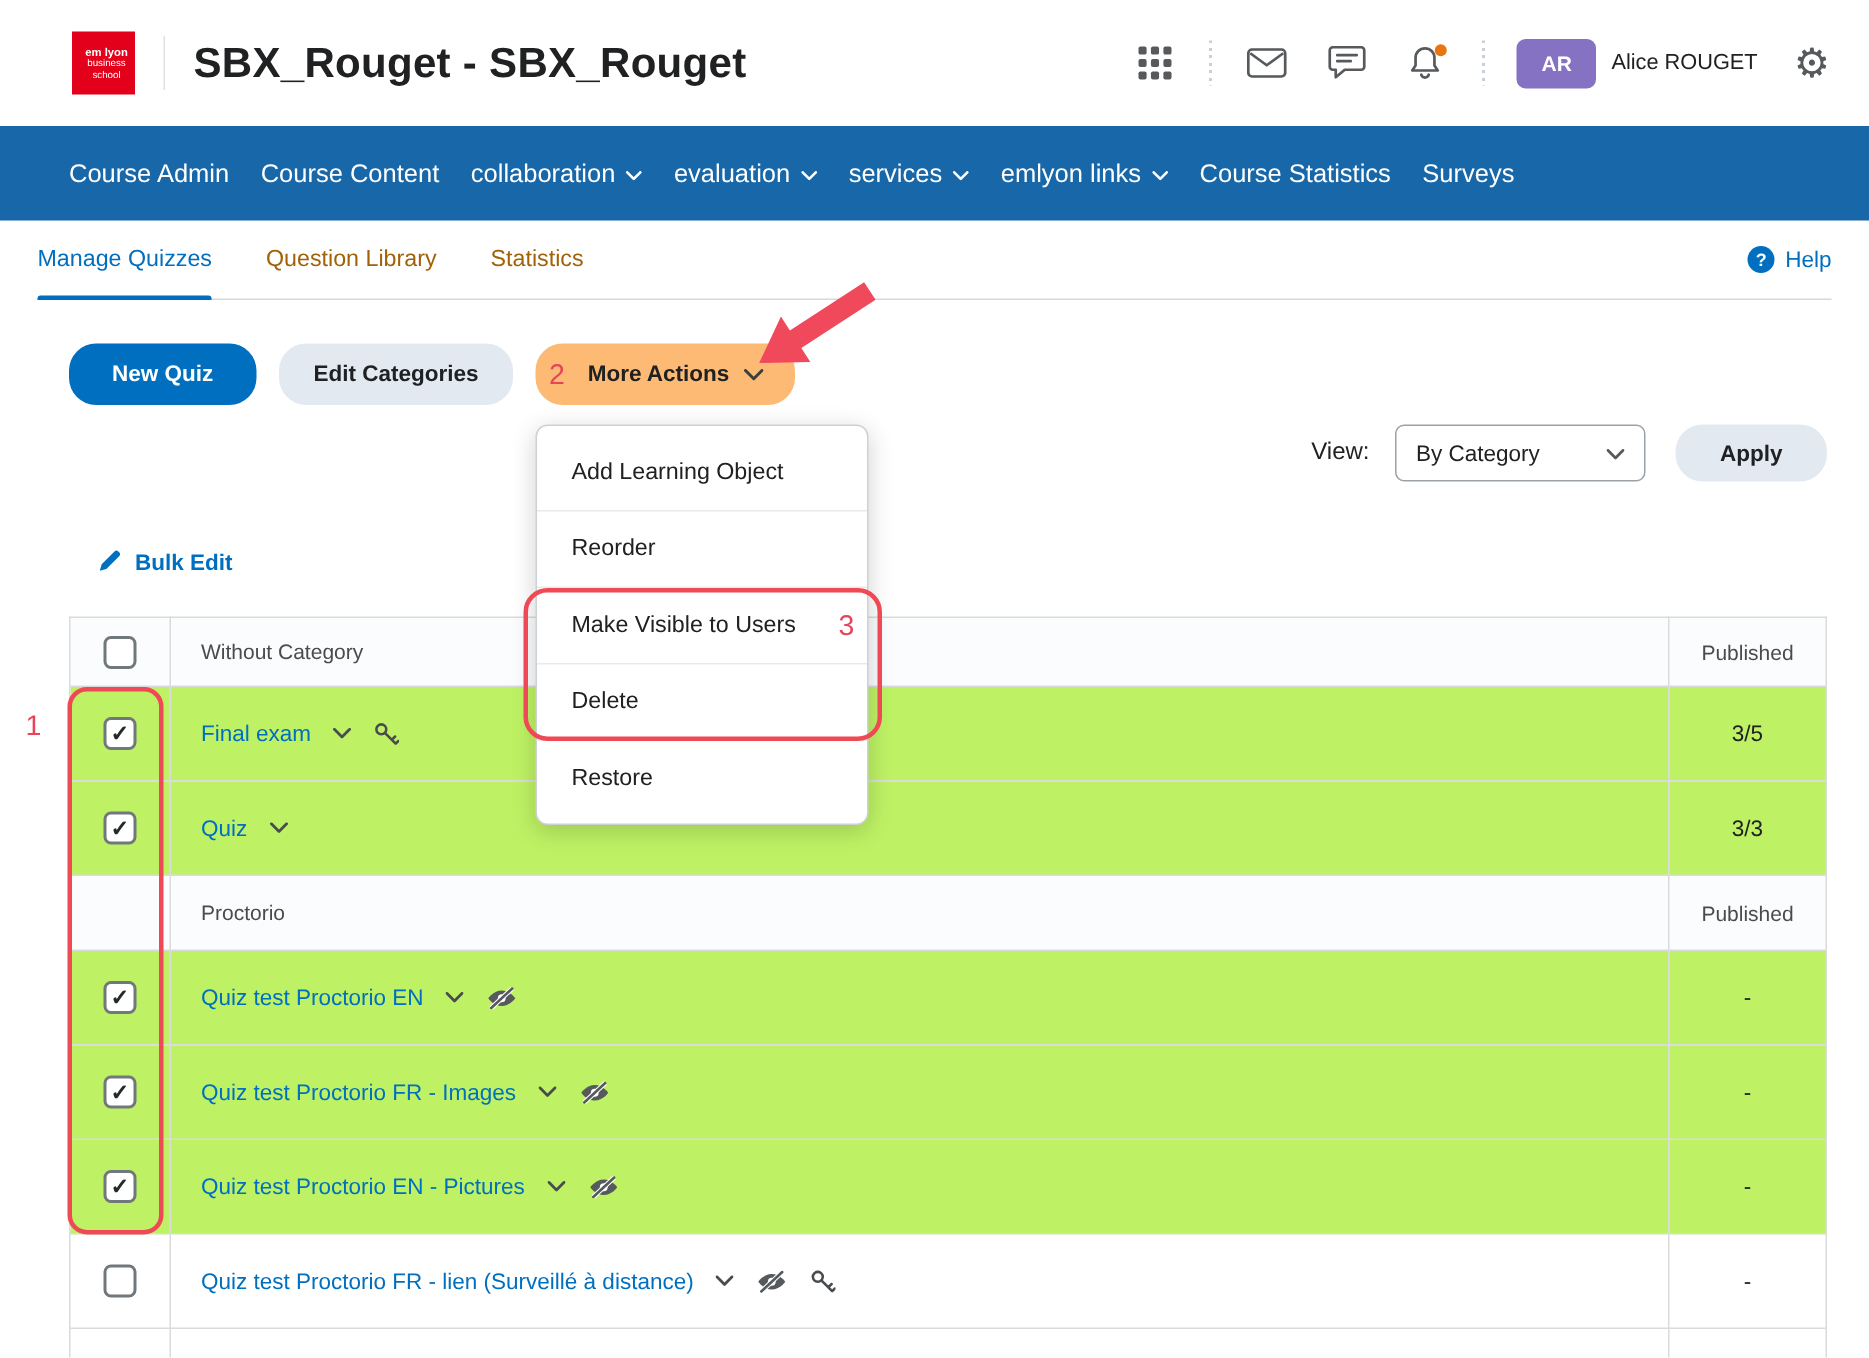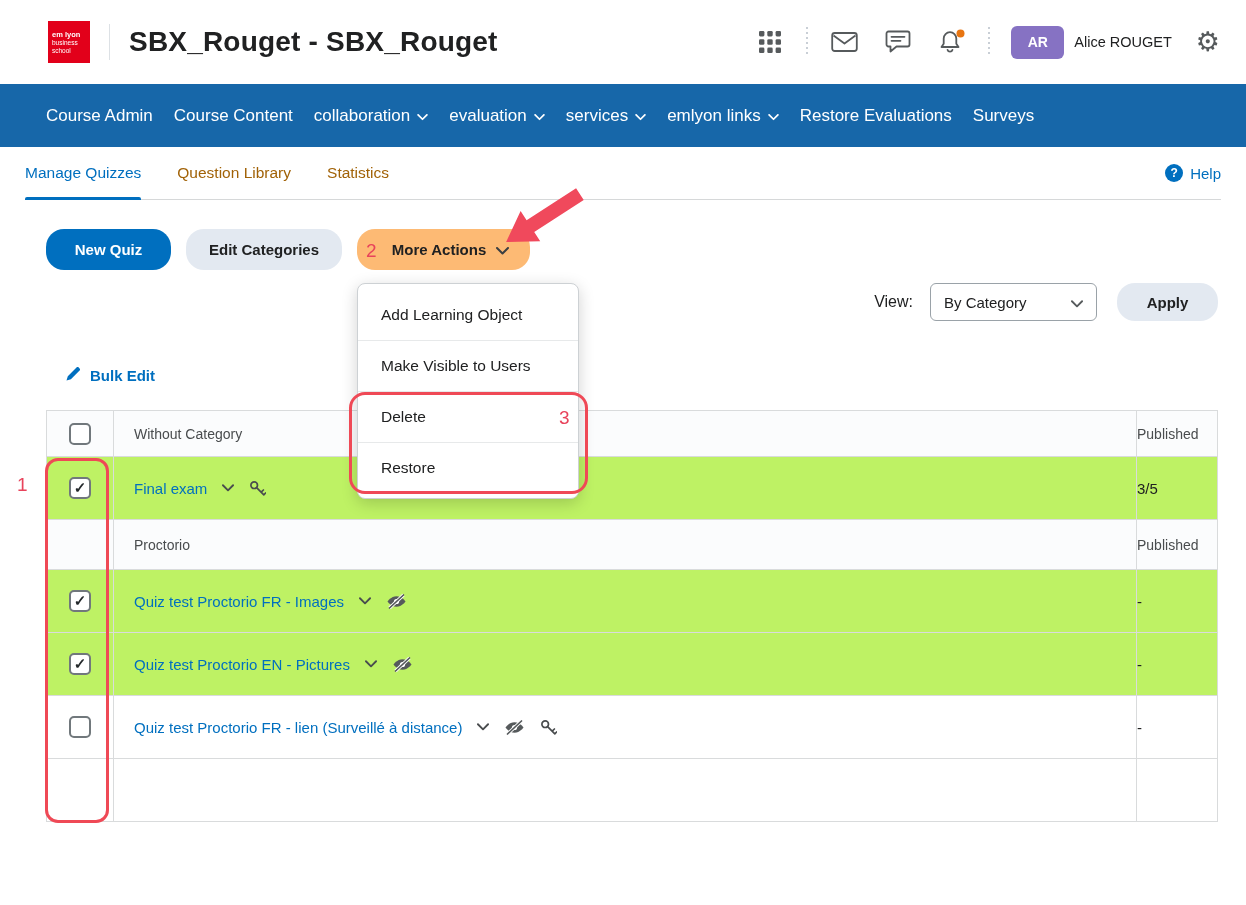--- a/index.html
+++ b/index.html
@@ -3,21 +3,21 @@
 <meta charset="utf-8">
 <style>
   * { box-sizing:border-box; margin:0; padding:0; }
   html,body { width:1246px; height:905px; }
   body { position:relative; overflow:hidden; background:#fff; color:#202122;
          font-family:"Liberation Sans","DejaVu Sans",sans-serif; }
 
   
   .topbar { display:flex; align-items:center; height:84px; padding:0 26px 0 48px; background:#fff; }
   .logo { width:42px; height:42px; background:#e2001a; color:#fff; display:flex; flex-direction:column;
-          justify-content:center; padding-left:4px; line-height:1.2; flex:none; }
+          justify-content:center; padding-left:4px; line-height:1.2; flex:none;align-items:center; }
   .logo .l1 { font-size:7.5px; font-weight:700; }
   .logo .l2,.logo .l3 { font-size:6.5px; }
   .vdiv { width:1px; height:36px; background:#dde1e5; margin:0 19px; flex:none; }
   .page-title { font-size:28px; font-weight:700; letter-spacing:.2px; white-space:nowrap; }
   .topbar-right { margin-left:auto; display:flex; align-items:center; }
   .tb-icon { display:grid; place-items:center; width:32px; height:32px; margin:0 11px; cursor:pointer; }
   .dotted-div { width:2px; height:30px; margin:0 9px;
                 background-image:repeating-linear-gradient(#c9cfd6 0 2px, transparent 2px 5px); }
   .avatar { width:53px; height:33px; border-radius:6px; background:#8672c3; color:#fff; font-size:14px;
             font-weight:700; display:grid; place-items:center; margin:0 10px 0 12px; cursor:pointer; }
@@ -55,21 +55,21 @@
   .btn-apply { width:101px; height:38px; margin-left:20px; }
 
   .bulk-row { margin-top:44px; margin-left:19px; display:flex; align-items:center; gap:8px; color:#006fbf;
               font-weight:700; font-size:15px; cursor:pointer; width:fit-content; }
 
   
   table.quiz-table { width:100%; margin-top:25px; border-collapse:collapse; }
   .quiz-table td { border:1px solid #d9dbdc; }
   td.c-cb { width:67px; text-align:center; }
   td.c-name { padding-left:20px; }
-  td.c-pub { width:81px; font-size:15px; }
+  td.c-pub { width:105px; text-align:center; font-size:15px; }
   tr.sec-row { background:#fbfcfd; }
   tr.sec1 { height:46px; }
   tr.sec2 { height:50px; }
   tr.sec-row .sec-label, tr.sec-row td.c-pub { font-size:14px; color:#494c4e; }
   tr.quiz-row { height:63px; background:#fff; }
   tr.quiz-row.hl { background:#bef264; }
   .name-wrap { display:flex; align-items:center; gap:15px; }
   .quiz-link { color:#006fbf; font-size:15px; cursor:pointer; }
   .row-chevron { display:grid; place-items:center; cursor:pointer; }
   .row-icon { display:grid; place-items:center; }
@@ -172,21 +172,21 @@
           <path d="M1 1l5 5 5-5" fill="none" stroke="#fff" stroke-width="2" stroke-linecap="round" stroke-linejoin="round"></path>
         </svg></span>
     </span>
   <span class="nav-item">
       <span>emlyon links</span>
     <span><svg width="11" height="7" viewBox="0 0 12 8">
           <path d="M1 1l5 5 5-5" fill="none" stroke="#fff" stroke-width="2" stroke-linecap="round" stroke-linejoin="round"></path>
         </svg></span>
     </span>
   <span class="nav-item">
-      <span>Restore Evaluations</span>
+      <span>Course Statistics</span>
     </span>
   <span class="nav-item">
       <span>Surveys</span>
     </span>
 </nav>
 
 <div class="tabbar">
   <span class="tab active">Manage Quizzes</span>
   <span class="tab">Question Library</span>
   <span class="tab">Statistics</span>
@@ -252,33 +252,46 @@
           <svg width="17" height="17" viewBox="0 0 17 17">
                   <circle cx="5.2" cy="5.2" r="3.3" fill="none" stroke="#494c4e" stroke-width="1.7"></circle>
                   <path d="M7.6 7.6l7 7M12.2 12.2l2.2-2.2M14.8 14.8l1.8-1.8" fill="none" stroke="#494c4e" stroke-width="1.7" stroke-linecap="round"></path>
                 </svg>
         </span>
       </div>
           </td>
       <td class="c-pub"><span>3/5</span></td>
     </tr>
 
+    <tr class="quiz-row hl">
+      <td class="c-cb"><input type="checkbox" class="cb" checked="" style=""></td>
+      <td class="c-name">
+            <div class="name-wrap">
+        <span class="quiz-link">Quiz</span>
+        <span class="row-chevron">
+                <svg width="12" height="8" viewBox="0 0 13 8">
+                  <path d="M1 1l5.5 5.5L12 1" fill="none" stroke="#494c4e" stroke-width="2" stroke-linecap="round" stroke-linejoin="round"></path>
+                </svg>
+              </span>
+      </div>
+          </td>
+      <td class="c-pub"><span>3/3</span></td>
+    </tr>
 
     <tr class="sec-row sec2">
       <td class="c-cb"></td>
       <td class="c-name"><span class="sec-label">Proctorio</span></td>
       <td class="c-pub"><span>Published</span></td>
     </tr>
 
-
     <tr class="quiz-row hl">
       <td class="c-cb"><input type="checkbox" class="cb" checked="" style=""></td>
       <td class="c-name">
             <div class="name-wrap">
-        <span class="quiz-link">Quiz test Proctorio FR - Images</span>
+        <span class="quiz-link">Quiz test Proctorio EN</span>
         <span class="row-chevron">
                 <svg width="12" height="8" viewBox="0 0 13 8">
                   <path d="M1 1l5.5 5.5L12 1" fill="none" stroke="#494c4e" stroke-width="2" stroke-linecap="round" stroke-linejoin="round"></path>
                 </svg>
               </span>
         <span class="row-icon">
           <svg width="21" height="17" viewBox="0 0 21 17">
                   <path d="M1.5 8.5S5 3.3 10.5 3.3 19.5 8.5 19.5 8.5 16 13.7 10.5 13.7 1.5 8.5 1.5 8.5z" fill="#565a5c"></path>
                   <circle cx="10.5" cy="8.5" r="2.6" fill="#fff"></circle>
                   <path d="M3.5 15L17.5 2" stroke="#fff" stroke-width="3.2"></path>
@@ -287,57 +300,80 @@
         </span>
       </div>
           </td>
       <td class="c-pub"><span>-</span></td>
     </tr>
 
     <tr class="quiz-row hl">
       <td class="c-cb"><input type="checkbox" class="cb" checked="" style=""></td>
       <td class="c-name">
             <div class="name-wrap">
-        <span class="quiz-link">Quiz test Proctorio EN - Pictures</span>
+        <span class="quiz-link">Quiz test Proctorio FR - Images</span>
         <span class="row-chevron">
                 <svg width="12" height="8" viewBox="0 0 13 8">
                   <path d="M1 1l5.5 5.5L12 1" fill="none" stroke="#494c4e" stroke-width="2" stroke-linecap="round" stroke-linejoin="round"></path>
                 </svg>
               </span>
         <span class="row-icon">
           <svg width="21" height="17" viewBox="0 0 21 17">
                   <path d="M1.5 8.5S5 3.3 10.5 3.3 19.5 8.5 19.5 8.5 16 13.7 10.5 13.7 1.5 8.5 1.5 8.5z" fill="#565a5c"></path>
                   <circle cx="10.5" cy="8.5" r="2.6" fill="#fff"></circle>
                   <path d="M3.5 15L17.5 2" stroke="#fff" stroke-width="3.2"></path>
                   <path d="M3.5 15L17.5 2" stroke="#565a5c" stroke-width="1.7" stroke-linecap="round"></path>
                 </svg>
         </span>
       </div>
           </td>
       <td class="c-pub"><span>-</span></td>
     </tr>
 
-    <tr class="quiz-row">
-      <td class="c-cb"><input type="checkbox" class="cb" style=""></td>
-      <td class="c-name">
-            <div class="name-wrap">
-        <span class="quiz-link">Quiz test Proctorio FR - lien (Surveillé à distance)</span>
+    <tr class="quiz-row hl">
+      <td class="c-cb"><input type="checkbox" class="cb" checked="" style=""></td>
+      <td class="c-name">
+            <div class="name-wrap">
+        <span class="quiz-link">Quiz test Proctorio EN - Pictures</span>
         <span class="row-chevron">
                 <svg width="12" height="8" viewBox="0 0 13 8">
                   <path d="M1 1l5.5 5.5L12 1" fill="none" stroke="#494c4e" stroke-width="2" stroke-linecap="round" stroke-linejoin="round"></path>
                 </svg>
               </span>
         <span class="row-icon">
           <svg width="21" height="17" viewBox="0 0 21 17">
                   <path d="M1.5 8.5S5 3.3 10.5 3.3 19.5 8.5 19.5 8.5 16 13.7 10.5 13.7 1.5 8.5 1.5 8.5z" fill="#565a5c"></path>
                   <circle cx="10.5" cy="8.5" r="2.6" fill="#fff"></circle>
                   <path d="M3.5 15L17.5 2" stroke="#fff" stroke-width="3.2"></path>
                   <path d="M3.5 15L17.5 2" stroke="#565a5c" stroke-width="1.7" stroke-linecap="round"></path>
                 </svg>
         </span>
+      </div>
+          </td>
+      <td class="c-pub"><span>-</span></td>
+    </tr>
+
+    <tr class="quiz-row">
+      <td class="c-cb"><input type="checkbox" class="cb" style=""></td>
+      <td class="c-name">
+            <div class="name-wrap">
+        <span class="quiz-link">Quiz test Proctorio FR - lien (Surveillé à distance)</span>
+        <span class="row-chevron">
+                <svg width="12" height="8" viewBox="0 0 13 8">
+                  <path d="M1 1l5.5 5.5L12 1" fill="none" stroke="#494c4e" stroke-width="2" stroke-linecap="round" stroke-linejoin="round"></path>
+                </svg>
+              </span>
+        <span class="row-icon">
+          <svg width="21" height="17" viewBox="0 0 21 17">
+                  <path d="M1.5 8.5S5 3.3 10.5 3.3 19.5 8.5 19.5 8.5 16 13.7 10.5 13.7 1.5 8.5 1.5 8.5z" fill="#565a5c"></path>
+                  <circle cx="10.5" cy="8.5" r="2.6" fill="#fff"></circle>
+                  <path d="M3.5 15L17.5 2" stroke="#fff" stroke-width="3.2"></path>
+                  <path d="M3.5 15L17.5 2" stroke="#565a5c" stroke-width="1.7" stroke-linecap="round"></path>
+                </svg>
+        </span>
         <span class="row-icon">
           <svg width="17" height="17" viewBox="0 0 17 17">
                   <circle cx="5.2" cy="5.2" r="3.3" fill="none" stroke="#494c4e" stroke-width="1.7"></circle>
                   <path d="M7.6 7.6l7 7M12.2 12.2l2.2-2.2M14.8 14.8l1.8-1.8" fill="none" stroke="#494c4e" stroke-width="1.7" stroke-linecap="round"></path>
                 </svg>
         </span>
       </div>
           </td>
       <td class="c-pub"><span>-</span></td>
     </tr>
@@ -346,20 +382,21 @@
       <td class="c-cb"></td>
       <td class="c-name"></td>
       <td class="c-pub"></td>
     </tr>
   </tbody>
     </table>
 </div>
 
 <div class="dropdown">
   <div class="dd-item">Add Learning Object</div>
+  <div class="dd-item">Reorder</div>
   <div class="dd-item">Make Visible to Users</div>
   <div class="dd-item">Delete</div>
   <div class="dd-item">Restore</div>
 </div>
 
 <div class="ann-rect" id="rect1"></div>
 <div class="ann-rect" id="rect3"></div>
 <span class="ann" id="num1">1</span>
 <span class="ann" id="num2">2</span>
 <span class="ann" id="num3">3</span>

